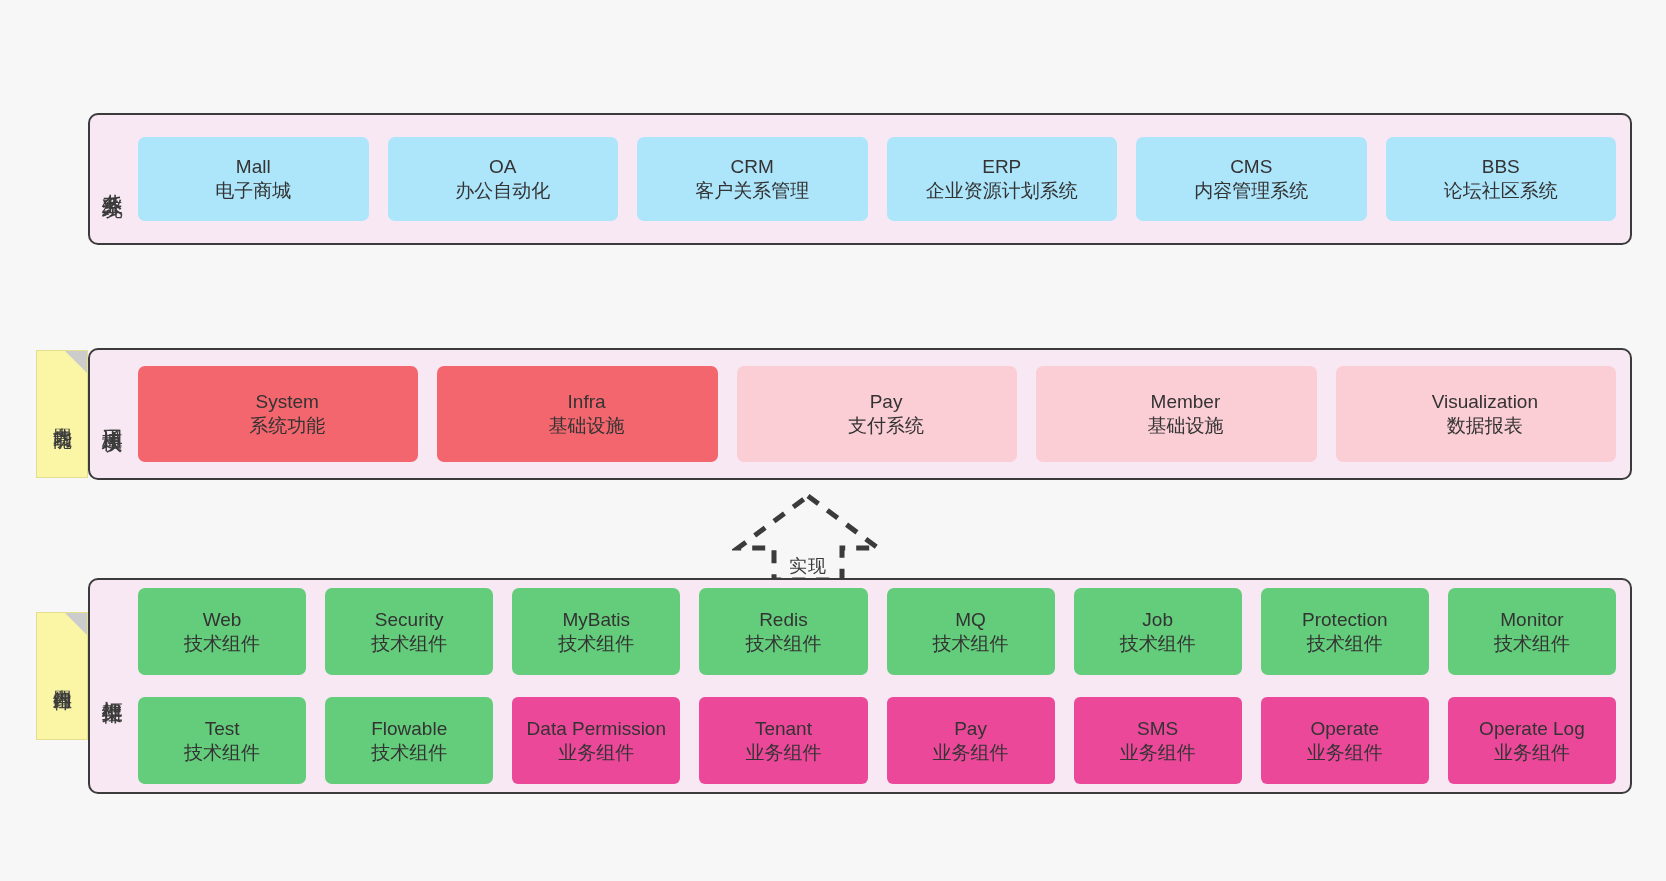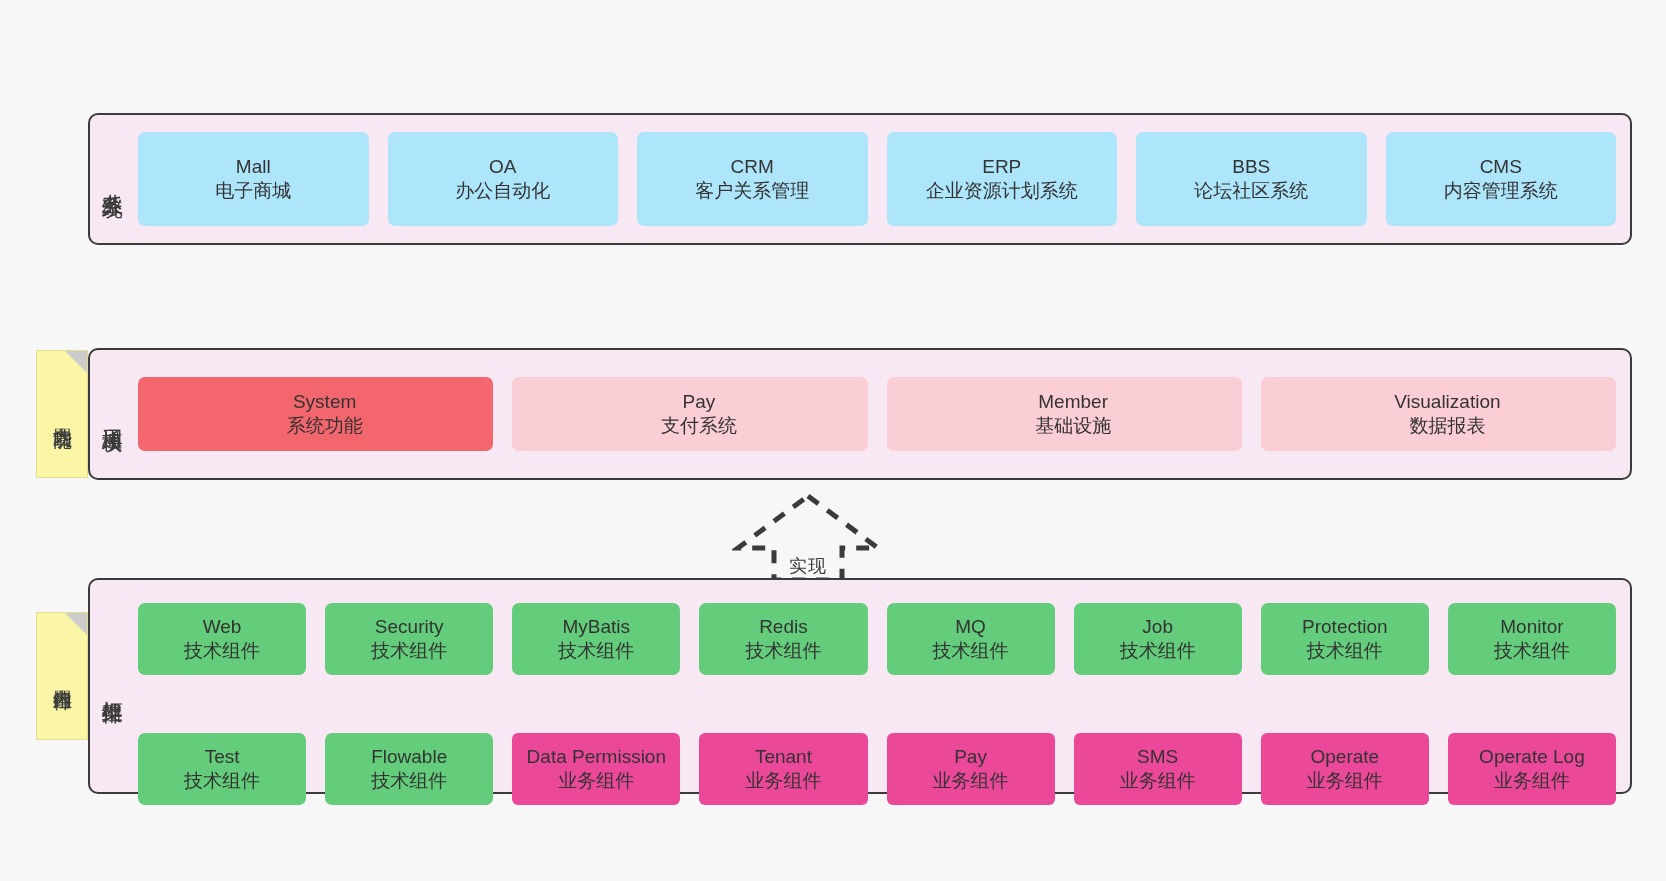--- a/index.html
+++ b/index.html
@@ -84,23 +84,23 @@
   .c-red       { background: #f4666e; }
   .c-pink      { background: #fbcdd4; }
   .c-green     { background: #63cd7b; }
   .c-lgreen    { background: #ec4899; border-radius: 6px; }
 
   
   #layer-business { left: 88px;  top: 113px; width: 1544px; height: 132px; }
   #layer-module   { left: 88px;  top: 348px; width: 1544px; height: 132px; }
   #layer-frame    { left: 88px;  top: 578px; width: 1544px; height: 216px; }
 
-  #layer-business .layer-body .node { height: 94px; }
-  #layer-module   .layer-body .node { height: 74px; padding-left: 24px; }
-  #layer-frame    .layer-body .node { height: 72px; margin-top: 36px; }
+  #layer-business .layer-body .node { height: 84px; }
+  #layer-module   .layer-body .node { height: 96px; padding-left: 24px; }
+  #layer-frame    .layer-body .node { height: 87px; }
   #layer-frame .layer-body { gap: 22px; }
 
   
   .sticky {
     position: absolute;
     width: 52px;
     background: #fbf6a5;
     border: 1px solid #e4df8e;
     box-sizing: border-box;
     display: flex;
@@ -164,45 +164,49 @@
         </div>
         <div class="node c-blue">
           <span class="t1">CRM</span>
           <span class="t2">客户关系管理</span>
         </div>
         <div class="node c-blue">
           <span class="t1">ERP</span>
           <span class="t2">企业资源计划系统</span>
         </div>
         <div class="node c-blue">
+          <span class="t1">CMS</span>
+          <span class="t2">内容管理系统</span>
+        </div>
+        <div class="node c-blue">
           <span class="t1">BBS</span>
           <span class="t2">论坛社区系统</span>
-        </div>
-        <div class="node c-blue">
-          <span class="t1">CMS</span>
-          <span class="t2">内容管理系统</span>
         </div>
       </div>
     </div>
   </div>
 
 
   <div class="sticky" id="sticky-module">
     <span class="fold"></span>
     <span>内置功能</span>
   </div>
 
   <div class="layer" id="layer-module">
     <div class="layer-title">通用模块</div>
     <div class="layer-body">
       <div class="row">
         <div class="node c-red">
           <span class="t1">System</span>
           <span class="t2">系统功能</span>
         </div>
+        <div class="node c-red">
+          <span class="t1">Infra</span>
+          <span class="t2">基础设施</span>
+        </div>
         <div class="node c-pink">
           <span class="t1">Pay</span>
           <span class="t2">支付系统</span>
         </div>
         <div class="node c-pink">
           <span class="t1">Member</span>
           <span class="t2">基础设施</span>
         </div>
         <div class="node c-pink">
           <span class="t1">Visualization</span>

